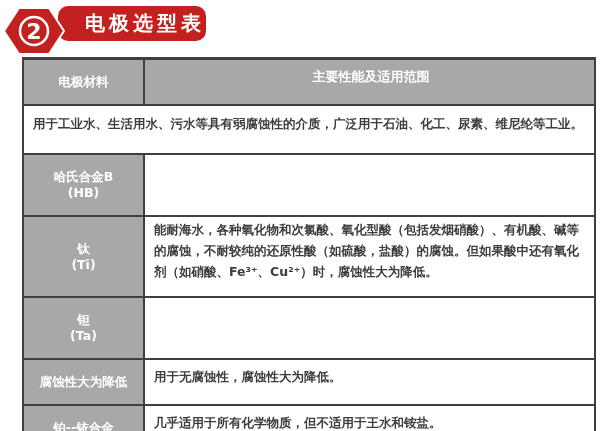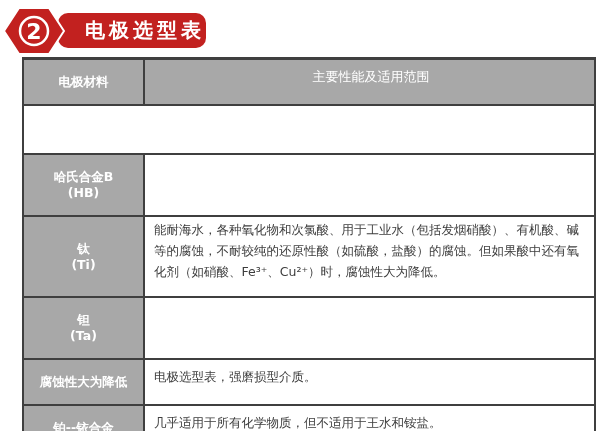--- a/index.html
+++ b/index.html
@@ -6,21 +6,21 @@
   .page{
     position:relative;
     width:600px;height:431px;
     background:#ffffff;
     font-family:"DejaVu Sans","Liberation Sans",sans-serif;
     overflow:hidden;
   }
   
   .header{position:relative;height:56px;}
   .banner{
-    position:absolute;left:58px;top:13px;width:148px;height:35px;
+    position:absolute;left:58px;top:6px;width:148px;height:35px;
     background:#c2211f;border-radius:10px;
     display:flex;align-items:center;justify-content:center;z-index:1;
   }
   .banner-text{
     color:#ffffff;font-size:20px;font-weight:bold;letter-spacing:4px;
     padding-left:26px;
   }
   .hex-wrap{position:absolute;left:3px;top:6px;width:62px;height:50px;z-index:2;}
   .hex-wrap svg{display:block;}
   
@@ -36,21 +36,21 @@
     width:121px;flex:0 0 121px;box-sizing:border-box;
     background:#a8a8a8;color:#ffffff;
     font-size:12.5px;font-weight:bold;line-height:16px;
     display:flex;align-items:center;justify-content:center;
     text-align:center;white-space:pre-line;
     border-right:2px solid #3f3f3f;
     padding:14px 2px;
   }
   .cell-desc{
     flex:1;box-sizing:border-box;
-    color:#3d3d3d;font-size:12.5px;font-weight:normal;line-height:21px;
+    color:#3d3d3d;font-size:12.5px;font-weight:bold;line-height:21px;
     display:flex;align-items:center;
     padding:2px 6px 14px 9px;
     text-align:left;
   }
   .hrow .cell-desc{
     background:#a8a8a8;color:#ffffff;justify-content:center;text-align:center;
     font-size:13px;line-height:15px;
   }
   .hrow{min-height:29px;}
   .r1{min-height:47px;}
@@ -80,42 +80,43 @@
   </div>
 
   <div class="etable">
 
     <div class="trow hrow">
       <div class="cell-mat">电极材料</div>
       <div class="cell-desc">主要性能及适用范围</div>
     </div>
 
     <div class="trow r1">
+      <div class="cell-desc">用于工业水、生活用水、污水等具有弱腐蚀性的介质，广泛用于石油、化工、尿素、维尼纶等工业。</div>
     </div>
 
     <div class="trow r2">
       <div class="cell-mat">哈氏合金B
 (HB)</div>
     </div>
 
 
     <div class="trow r4">
       <div class="cell-mat">钛
 (Ti)</div>
-      <div class="cell-desc">能耐海水，各种氧化物和次氯酸、用于工业水（包括发烟硝酸）、有机酸、碱等的腐蚀，不耐较纯的还原性酸（如硫酸，盐酸）的腐蚀。但如果酸中还有氧化剂（如硝酸、Fe³⁺、Cu²⁺）时，腐蚀性大为降低。</div>
+      <div class="cell-desc">能耐海水，各种氧化物和次氯酸、氧化型酸（包括发烟硝酸）、有机酸、碱等的腐蚀，不耐较纯的还原性酸（如硫酸，盐酸）的腐蚀。但如果酸中还有氧化剂（如硝酸、Fe³⁺、Cu²⁺）时，腐蚀性大为降低。</div>
     </div>
 
     <div class="trow r5">
       <div class="cell-mat">钽
 (Ta)</div>
     </div>
 
     <div class="trow r6">
       <div class="cell-mat">腐蚀性大为降低</div>
-      <div class="cell-desc">电极选型表，强磨损型介质。</div>
+      <div class="cell-desc">用于无腐蚀性，腐蚀性大为降低。</div>
     </div>
 
     <div class="trow r7">
       <div class="cell-mat">铂--铱合金</div>
       <div class="cell-desc">几乎适用于所有化学物质，但不适用于王水和铵盐。</div>
     </div>
 
   </div>
 </div>
 

